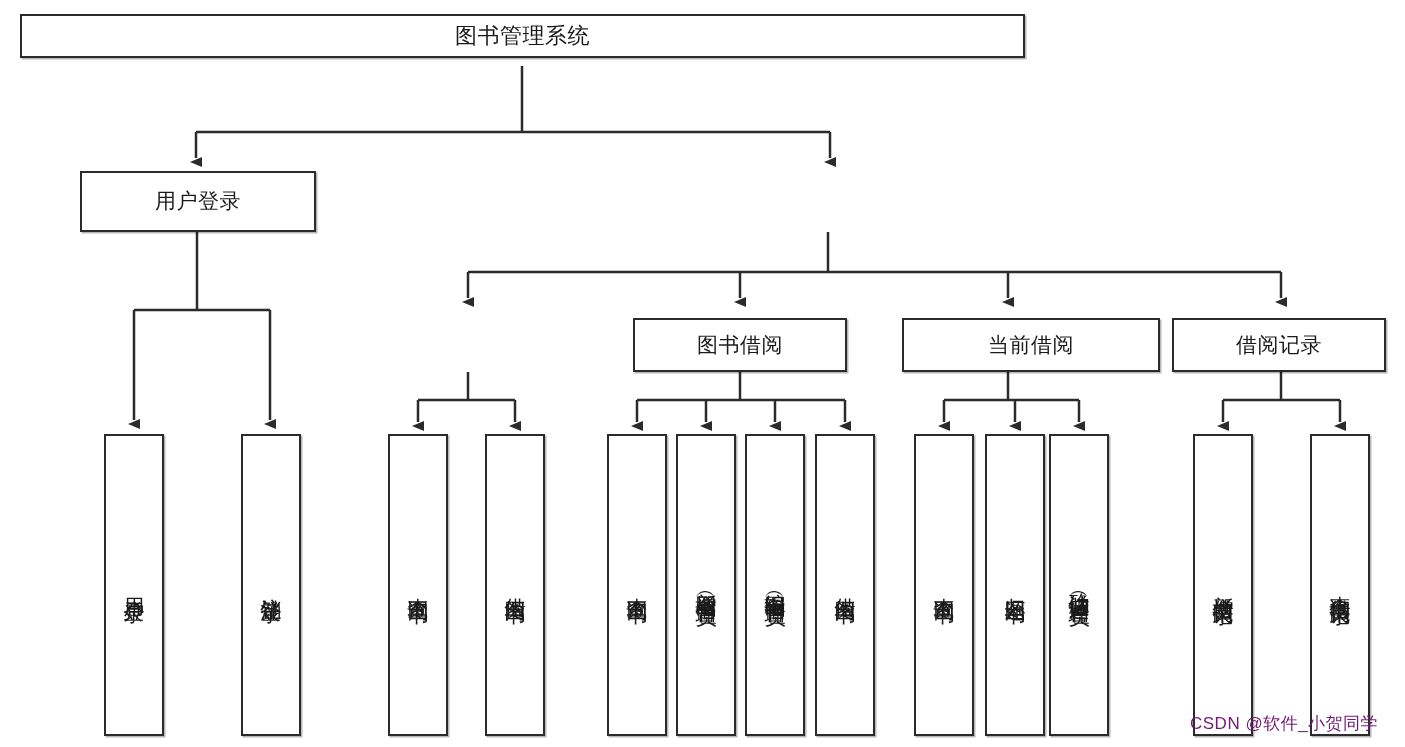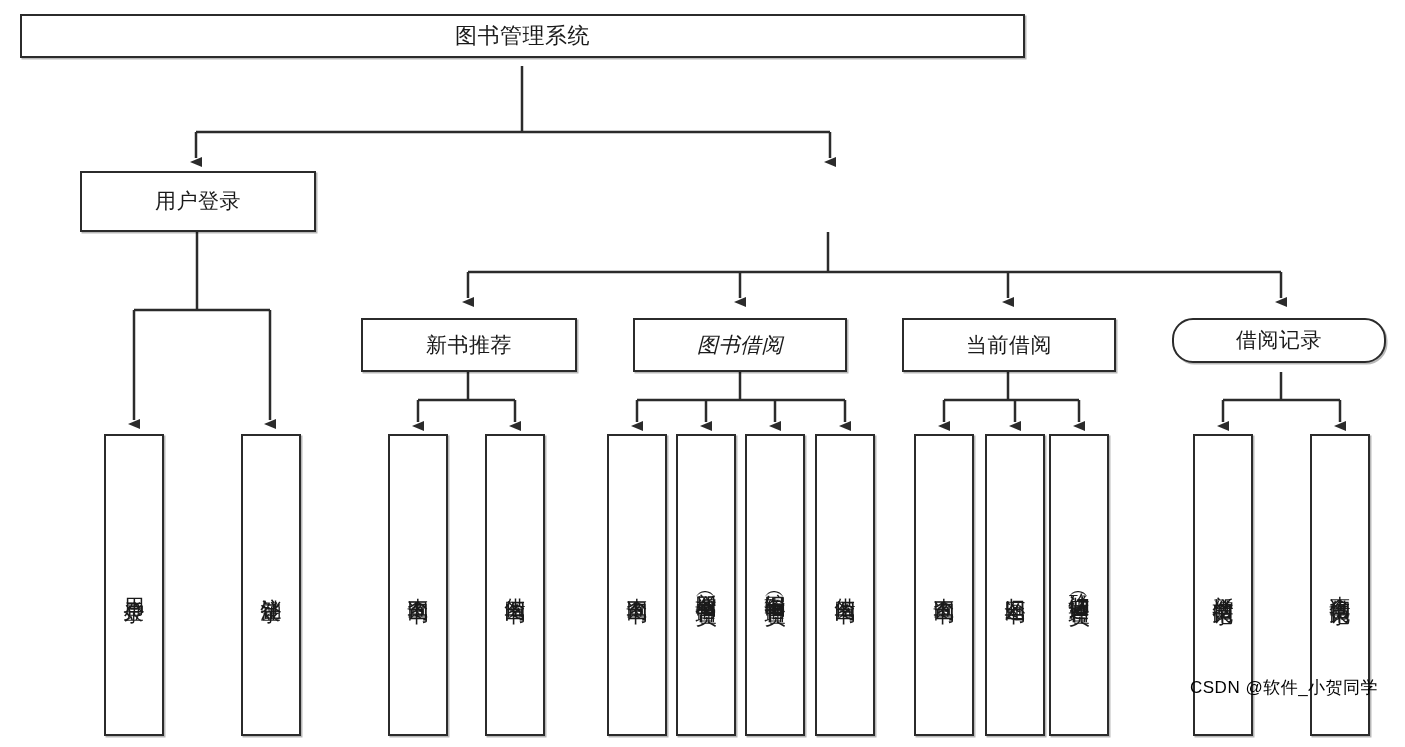--- a/index.html
+++ b/index.html
@@ -49,23 +49,23 @@
   }
   .node.vert .vtext {
     writing-mode: vertical-rl;
     text-orientation: upright;
     white-space: nowrap;
     line-height: 1.05;
   }
   .watermark {
     position: absolute;
     left: 1190px;
-    top: 676px;
+    top: 712px;
     font-size: 17px;
-    color: #000000;
+    color: #701a75;
     white-space: nowrap;
     letter-spacing: 0.5px;
   }
 </style>
 </head>
 <body>
 
 <div id="canvas">
 
   <svg class="wires" viewBox="0 0 1405 747">
@@ -119,30 +119,27 @@
   </svg>
 
   <div class="node root" style="left:20px; top:14px; width:1005px; height:44px;">
     <span>图书管理系统</span>
   </div>
 
   <div class="node" style="left:80px; top:171px; width:236px; height:61px;">
     <span>用户登录</span>
   </div>
 
-  <div class="node" style="left:361px; top:318px; width:216px; height:54px;">
-    <span>新书推荐</span>
-  </div>
-  <div class="node" style="left:633px; top:318px; width:214px; height:54px;font-style:italic;">
+  <div class="node" style="left:633px; top:318px; width:214px; height:54px;">
     <span>图书借阅</span>
   </div>
-  <div class="node" style="left:902px; top:318px; width:214px; height:54px;">
+  <div class="node" style="left:902px; top:318px; width:258px; height:54px;">
     <span>当前借阅</span>
   </div>
-  <div class="node" style="left:1172px; top:318px; width:214px; height:45px;border-radius:21px;">
+  <div class="node" style="left:1172px; top:318px; width:214px; height:54px;">
     <span>借阅记录</span>
   </div>
 
   <div class="node vert" style="left:104px; top:434px; width:60px; height:302px;">
     <span class="vtext">用户登录</span>
   </div>
   <div class="node vert" style="left:241px; top:434px; width:60px; height:302px;">
     <span class="vtext">注销登录</span>
   </div>
 

